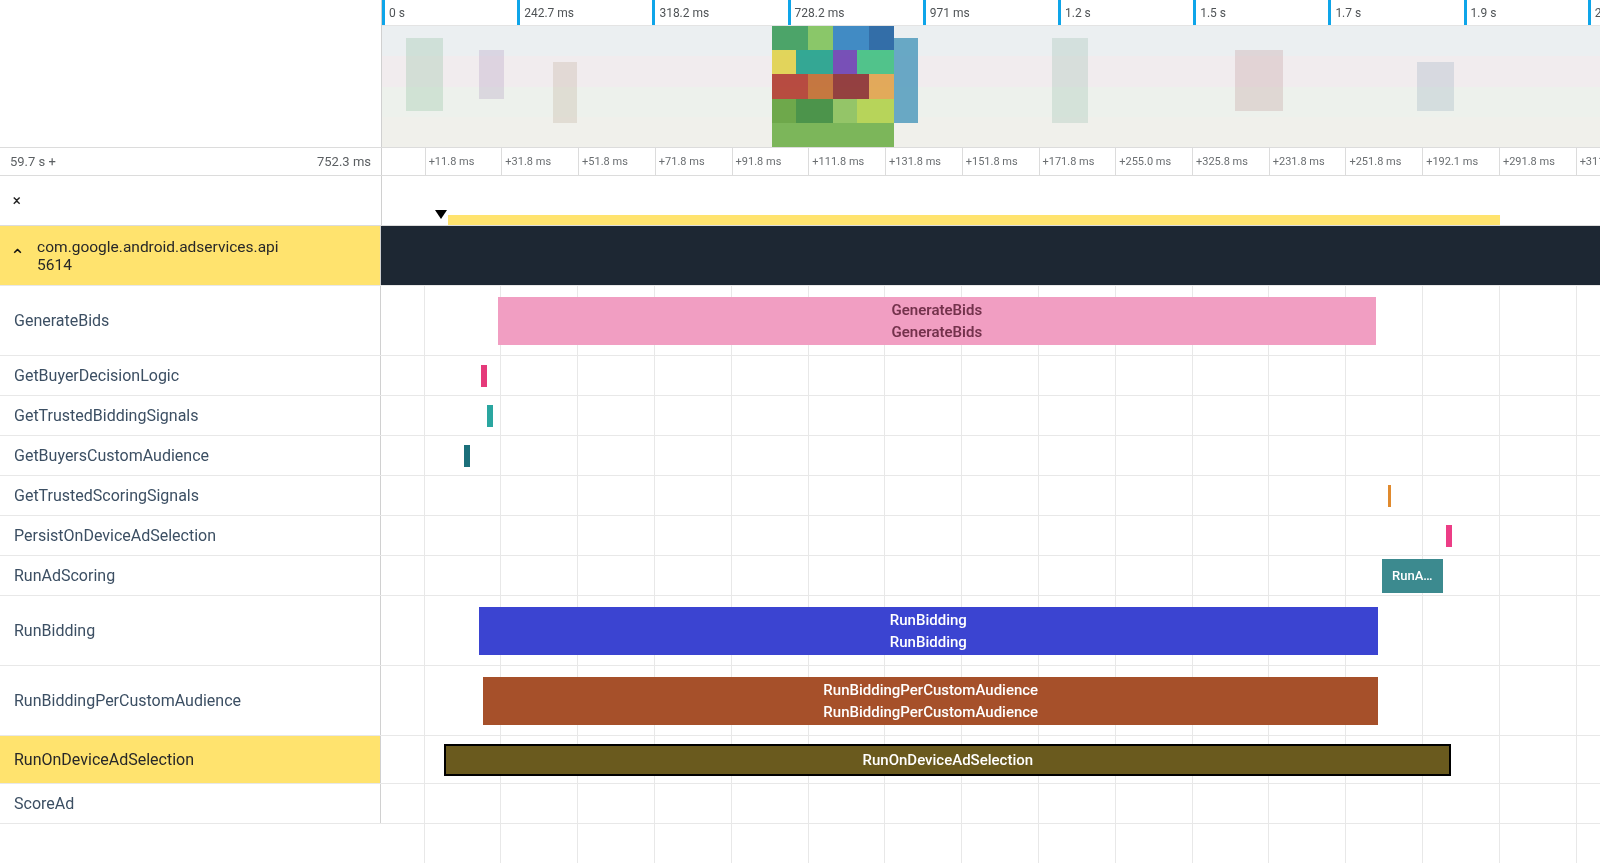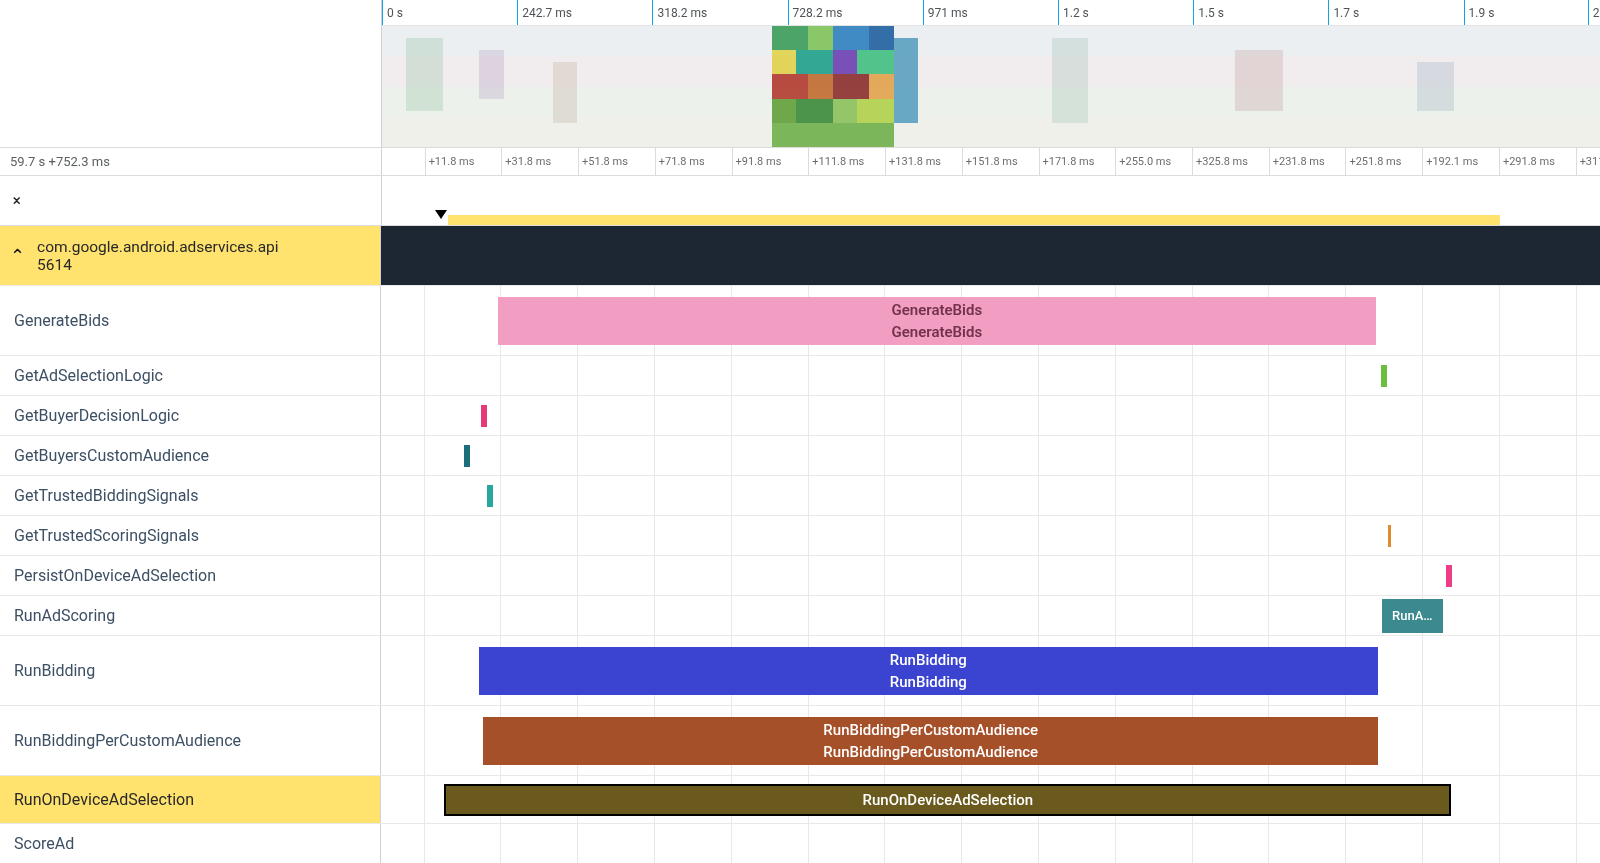--- a/index.html
+++ b/index.html
@@ -4,28 +4,28 @@
 <style>
   * { box-sizing: border-box; margin: 0; padding: 0; }
   html, body { width: 1600px; height: 863px; font-family: "Roboto", "Helvetica Neue", Arial, sans-serif; font-size: 14px; color: #3c4043; background: #fff; overflow: hidden; }
   .app { display: flex; flex-direction: column; width: 100%; height: 100%; }
 
   
   .overview-row { display: flex; height: 148px; border-bottom: 1px solid #dcdcdc; }
   .overview-left { width: 381px; flex: none; }
   .overview-right { flex: 1; position: relative; border-left: 1px solid #d0d0d0; }
   .overview-ruler { height: 26px; position: relative; border-bottom: 1px solid #e4e4e4; }
-  .overview-ruler .tick { position: absolute; top: 0; height: 100%; border-left: 1px solid #0ea5e9; font-size: 12px; color: #4f5356; padding-left: 4px; padding-top: 6px; white-space: nowrap; }
+  .overview-ruler .tick { position: absolute; top: 0; height: 100%; border-left: 3px solid #0ea5e9; font-size: 12px; color: #4f5356; padding-left: 4px; padding-top: 6px; white-space: nowrap; }
   .minimap { position: absolute; top: 26px; left: 0; right: 0; bottom: 0; }
   .minimap .px { position: absolute; opacity: 0.35; }
   .minimap .cluster .px { opacity: 0.9; }
 
   
   .detail-ruler-row { display: flex; height: 28px; border-bottom: 1px solid #dcdcdc; }
-  .detail-ruler-left { width: 381px; flex: none; display: flex; align-items: center; justify-content: flex-start; padding: 0 10px; font-size: 13px; color: #5b5f62; }
+  .detail-ruler-left { width: 381px; flex: none; display: flex; align-items: center; justify-content: space-between; padding: 0 10px; font-size: 13px; color: #5b5f62; }
   .detail-ruler-right { flex: 1; position: relative; border-left: 1px solid #d0d0d0; }
   .detail-ruler-right .dtick { position: absolute; top: 0; height: 100%; border-left: 1px solid #dcdcdc; font-size: 11px; color: #6a6e71; padding-left: 3px; padding-top: 7px; white-space: nowrap; }
 
   
   .controls-row { display: flex; height: 50px; border-bottom: 1px solid #dcdcdc; }
   .controls-left { width: 381px; flex: none; display: flex; flex-direction: column; justify-content:center; padding-left: 10px; }
   .controls-left .chev { font-size: 16px; line-height: 11px; color: #222; cursor: pointer; }
   .controls-right { flex: 1; position: relative; border-left: 1px solid #d0d0d0; }
   .controls-right .marker { position: absolute; left: 53px; top: 34px; width: 0; height: 0; border-left: 6px solid transparent; border-right: 6px solid transparent; border-top: 9px solid #000; }
   .controls-right .sel-bar { position: absolute; left: 66px; right: 100px; bottom: 0; height: 10px; background: #ffe36e; }
@@ -203,53 +203,45 @@
           <span>GenerateBids</span>
         </div>
       <div class="lane">
         <div class="slice two c-pink" style="left:9.6%;width:72.0%">
           <span class="ln">GenerateBids</span>
           <span class="ln">GenerateBids</span>
         </div>
       </div>
     </div>
 
-    <div class="track h2">
-      <div class="label">
-          <span>GetAdSelectionLogic</span>
-        </div>
-      <div class="lane">
-        <div class="slice one thin c-green" style="left:82.0%"></div>
-      </div>
-    </div>
 
     <div class="track h2">
       <div class="label">
           <span>GetBuyerDecisionLogic</span>
         </div>
       <div class="lane">
         <div class="slice one thin c-magenta" style="left:8.2%"></div>
       </div>
     </div>
 
     <div class="track h2">
       <div class="label">
+          <span>GetTrustedBiddingSignals</span>
+        </div>
+      <div class="lane">
+        <div class="slice one thin c-cyan" style="left:8.7%"></div>
+      </div>
+    </div>
+
+    <div class="track h2">
+      <div class="label">
           <span>GetBuyersCustomAudience</span>
         </div>
       <div class="lane">
         <div class="slice one thin c-teal" style="left:6.8%"></div>
-      </div>
-    </div>
-
-    <div class="track h2">
-      <div class="label">
-          <span>GetTrustedBiddingSignals</span>
-        </div>
-      <div class="lane">
-        <div class="slice one thin c-cyan" style="left:8.7%"></div>
       </div>
     </div>
 
     <div class="track h2">
       <div class="label">
           <span>GetTrustedScoringSignals</span>
         </div>
       <div class="lane">
         <div class="slice one thin c-orange" style="left:82.6%;width:3px"></div>
       </div>

